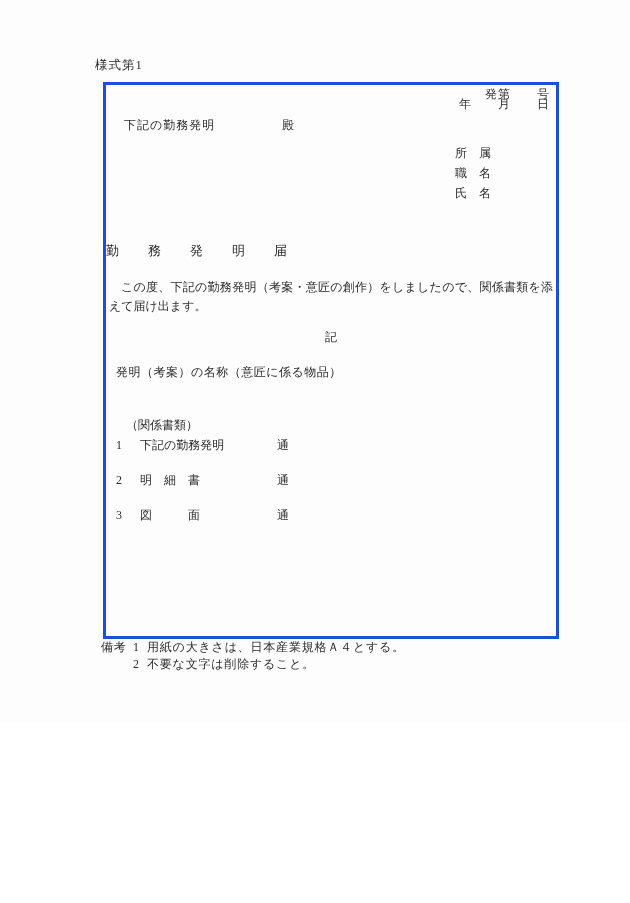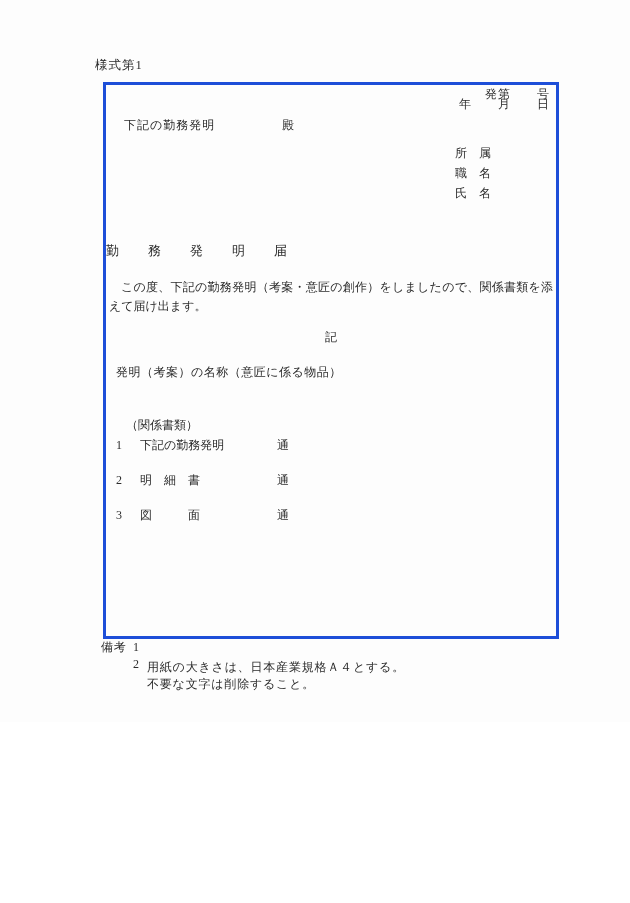--- a/index.html
+++ b/index.html
@@ -58,21 +58,21 @@
   .attachment-row.row-0 { top: 353px; }
   .attachment-row.row-1 { top: 388px; }
   .attachment-row.row-2 { top: 423px; }
   .attachment-no   { position: absolute; left: 10px; }
   .attachment-name { position: absolute; left: 34px; }
   .attachment-unit { position: absolute; left: 171px; }
   .notes-block { position: absolute; left: 101px; top: 639px; width: 440px; }
   .note-row { position: relative; height: 17px; line-height: 17px; letter-spacing: 0.8px; }
   .note-label { position: absolute; left: 0; }
   .note-no { position: absolute; left: 32px; }
-  .note-text { position: absolute; left: 46px; white-space: nowrap; margin-top: 20px; }
+  .note-text { position: absolute; left: 46px; white-space: nowrap; }
 </style>
 </head>
 <body>
 
 <div class="page">
 
   <div class="form-label">様式第1</div>
 
   <div class="form-box">
 

